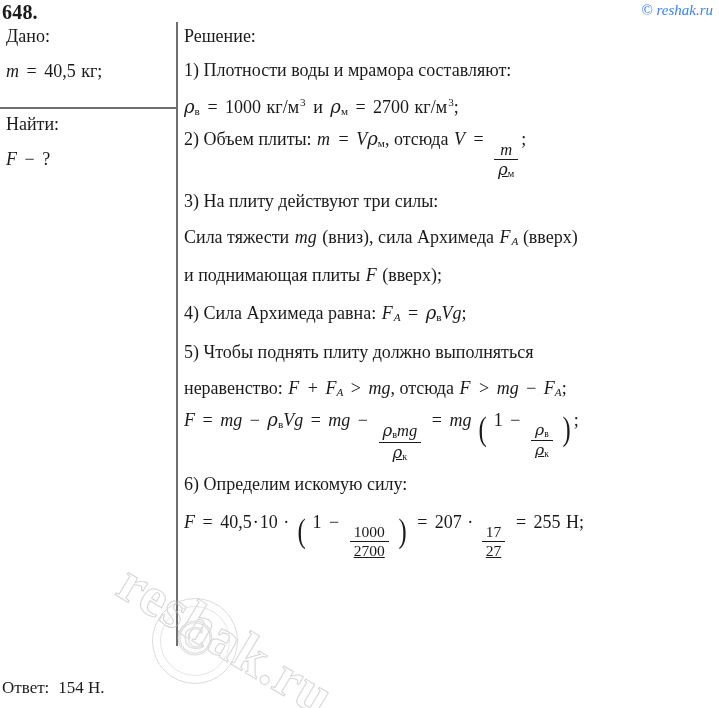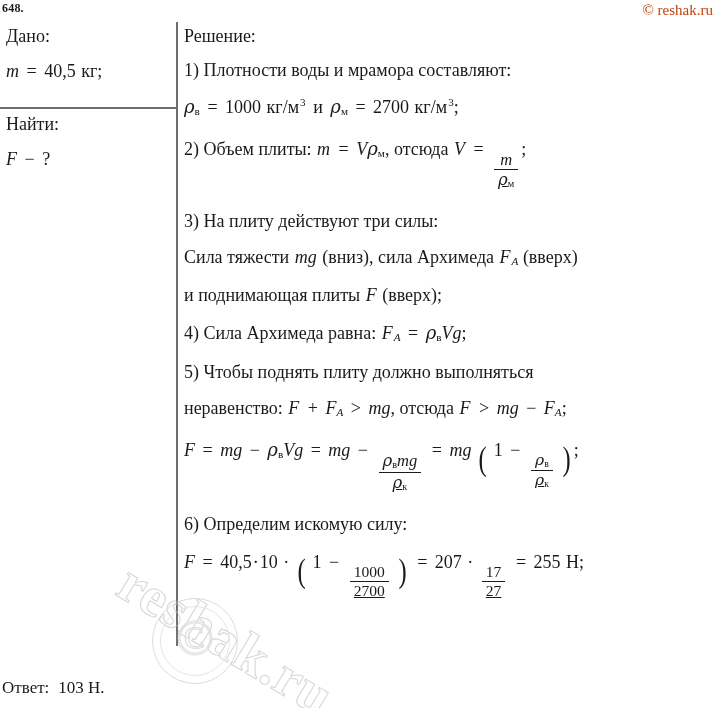--- a/index.html
+++ b/index.html
@@ -9,25 +9,25 @@
     background: #ffffff;
     font-family: "Liberation Serif", "DejaVu Serif", serif;
     color: #1a1a1a;
     overflow: hidden;
   }
   .page { position: relative; width: 719px; height: 708px; }
 
   
   .task-number {
     position: absolute; left: 2px; top: 1px;
-    font-weight: bold; font-size: 12px; letter-spacing: 0.2px;
+    font-weight: bold; font-size: 20px; letter-spacing: 0.2px;
   }
   .copyright {
     position: absolute; right: 6px; top: 2px;
-    font-size: 15px; color: #c2410c;
+    font-size: 15px; color: #3b82f6; font-style: italic;
   }
 
   
   .v-divider {
     position: absolute; left: 176px; top: 22px;
     width: 2px; height: 624px; background: #6e6e6e;
   }
   .h-divider {
     position: absolute; left: 0px; top: 107px;
     width: 177px; height: 2px; background: #6e6e6e;
@@ -44,21 +44,21 @@
 
   
   .right-col {
     position: absolute; left: 184px; top: 26px; width: 535px;
   }
   .sol-head { font-size: 18px; margin-bottom: 12px; }
   .step { font-size: 18px; line-height: 1.0; margin-bottom: 0; }
   .gap-top-14 { margin-top: 14px; }
   .gap-top-18 { margin-top: 18px; }
   .gap-top-20 { margin-top: 20px; }
-  .gap-top-22 { margin-top: 22px; }
+  .gap-top-22 { margin-top: 12px; }
 
   
   .mi { font-style: italic; font-family: "Liberation Serif", serif; }
   .rho { font-style: italic; font-family: "DejaVu Serif", serif; }
   sup.ex { font-size: 0.62em; vertical-align: super; font-style: normal; }
   sub.sb { font-size: 0.62em; vertical-align: -0.22em; font-style: normal; }
   sub.sbi { font-size: 0.62em; vertical-align: -0.22em; font-style: italic; }
   .op { font-style: normal; padding: 0 3px; }
   .thin { padding: 0 1px; }
 
@@ -269,16 +269,16 @@
   </div>
 
   <div class="watermark">
     <div class="wm-text">reshak.ru</div>
     <div class="wm-circle">
       <span class="wm-c">©</span>
     </div>
   </div>
 
   <div class="answer">
-    <span>Ответ:</span><span class="ans-val">103 Н.</span>
+    <span>Ответ:</span><span class="ans-val">154 Н.</span>
   </div>
 
 </div>
 
 </body></html>

